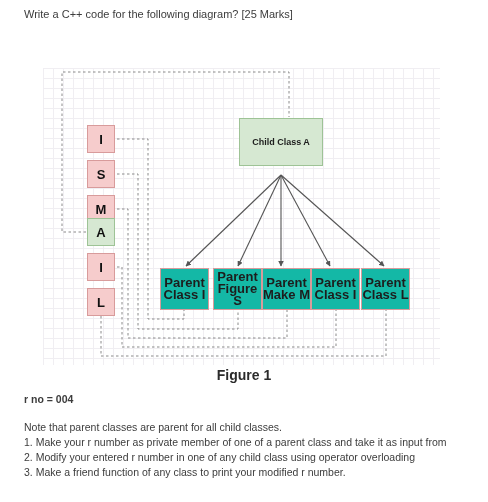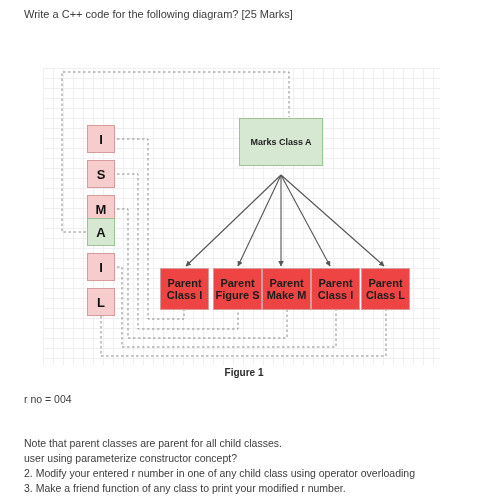--- a/index.html
+++ b/index.html
@@ -86,51 +86,51 @@
     height: 48px;
     background: #d6e8d2;
     border: 1.2px solid #9ec396;
     font-size: 9px;
     font-weight: bold;
     color: #1d1d1d;
   }
   .parent-box {
     width: 49px;
     height: 42px;
-    background: #ef4444;
+    background: #14b8a6;
     border: 1.2px solid #d89b9b;
-    font-size: 11px;
+    font-size: 13px;
     font-weight: bold;
     color: #1d1d1d;
     line-height: 12px;
     flex-direction: column;
   }
 
   .figure-caption {
     position: absolute;
     left: 0;
     top: 305px;
     width: 488px;
     text-align: center;
-    font-size: 10px;
+    font-size: 14px;
     font-weight: bold;
     color: #2b2b2b;
   }
 
   
   .notes-block {
     position: absolute;
     left: 24px;
     top: 392px;
     width: 448px;
     font-size: 10.5px;
     line-height: 15px;
     color: #3c3c3c;
   }
-  .rno { margin-bottom: 29px; }
+  .rno { margin-bottom: 13px; font-weight: bold; }
   .note-line { }
 </style>
 </head>
 <body>
 
 <div class="question-block">
   <div class="question-line">Write a C++ code for the following diagram? [25 Marks]</div>
 </div>
 
 <div class="figure-wrap">
@@ -173,21 +173,21 @@
     </g>
   </svg>
 
   <div class="node letter-box" style="left:87px; top:63px;">I</div>
   <div class="node letter-box" style="left:87px; top:98px;">S</div>
   <div class="node letter-box" style="left:87px; top:133px;">M</div>
   <div class="node letter-box accent" style="left:87px; top:156px;">A</div>
   <div class="node letter-box" style="left:87px; top:191px;">I</div>
   <div class="node letter-box" style="left:87px; top:226px;">L</div>
 
-  <div class="node child-box" style="left:239px; top:56px;">Marks Class A</div>
+  <div class="node child-box" style="left:239px; top:56px;">Child Class A</div>
 
   <div class="node parent-box" style="left:160px; top:206px;">
     <span>Parent</span>
     <span>Class I</span>
   </div>
   <div class="node parent-box" style="left:213px; top:206px;">
     <span>Parent</span>
     <span>Figure S</span>
   </div>
   <div class="node parent-box" style="left:262px; top:206px;">
@@ -202,16 +202,16 @@
     <span>Parent</span>
     <span>Class L</span>
   </div>
 
   <div class="figure-caption">Figure 1</div>
 </div>
 
 <div class="notes-block">
   <div class="rno">r no = 004</div>
   <div class="note-line">Note that parent classes are parent for all child classes.</div>
-  <div class="note-line">user using parameterize constructor concept?</div>
+  <div class="note-line">1. Make your r number as private member of one of a parent class and take it as input from</div>
   <div class="note-line">2. Modify your entered r number in one of any child class using operator overloading</div>
   <div class="note-line">3. Make a friend function of any class to print your modified r number.</div>
 </div>
 
 </body></html>

